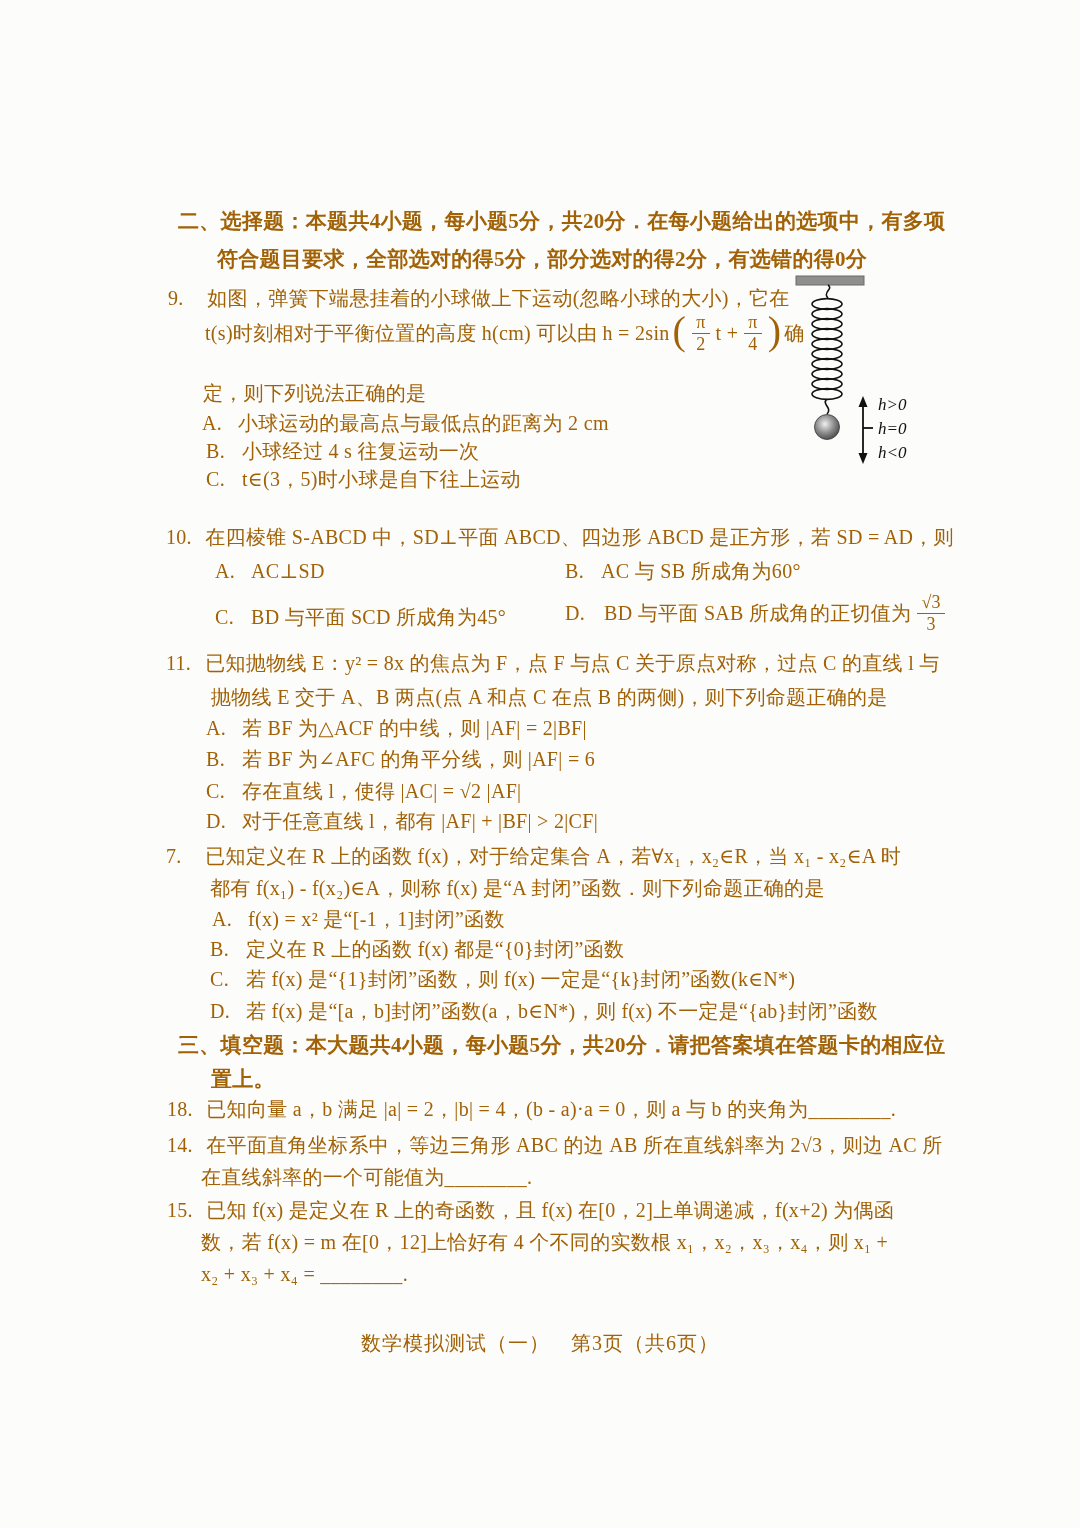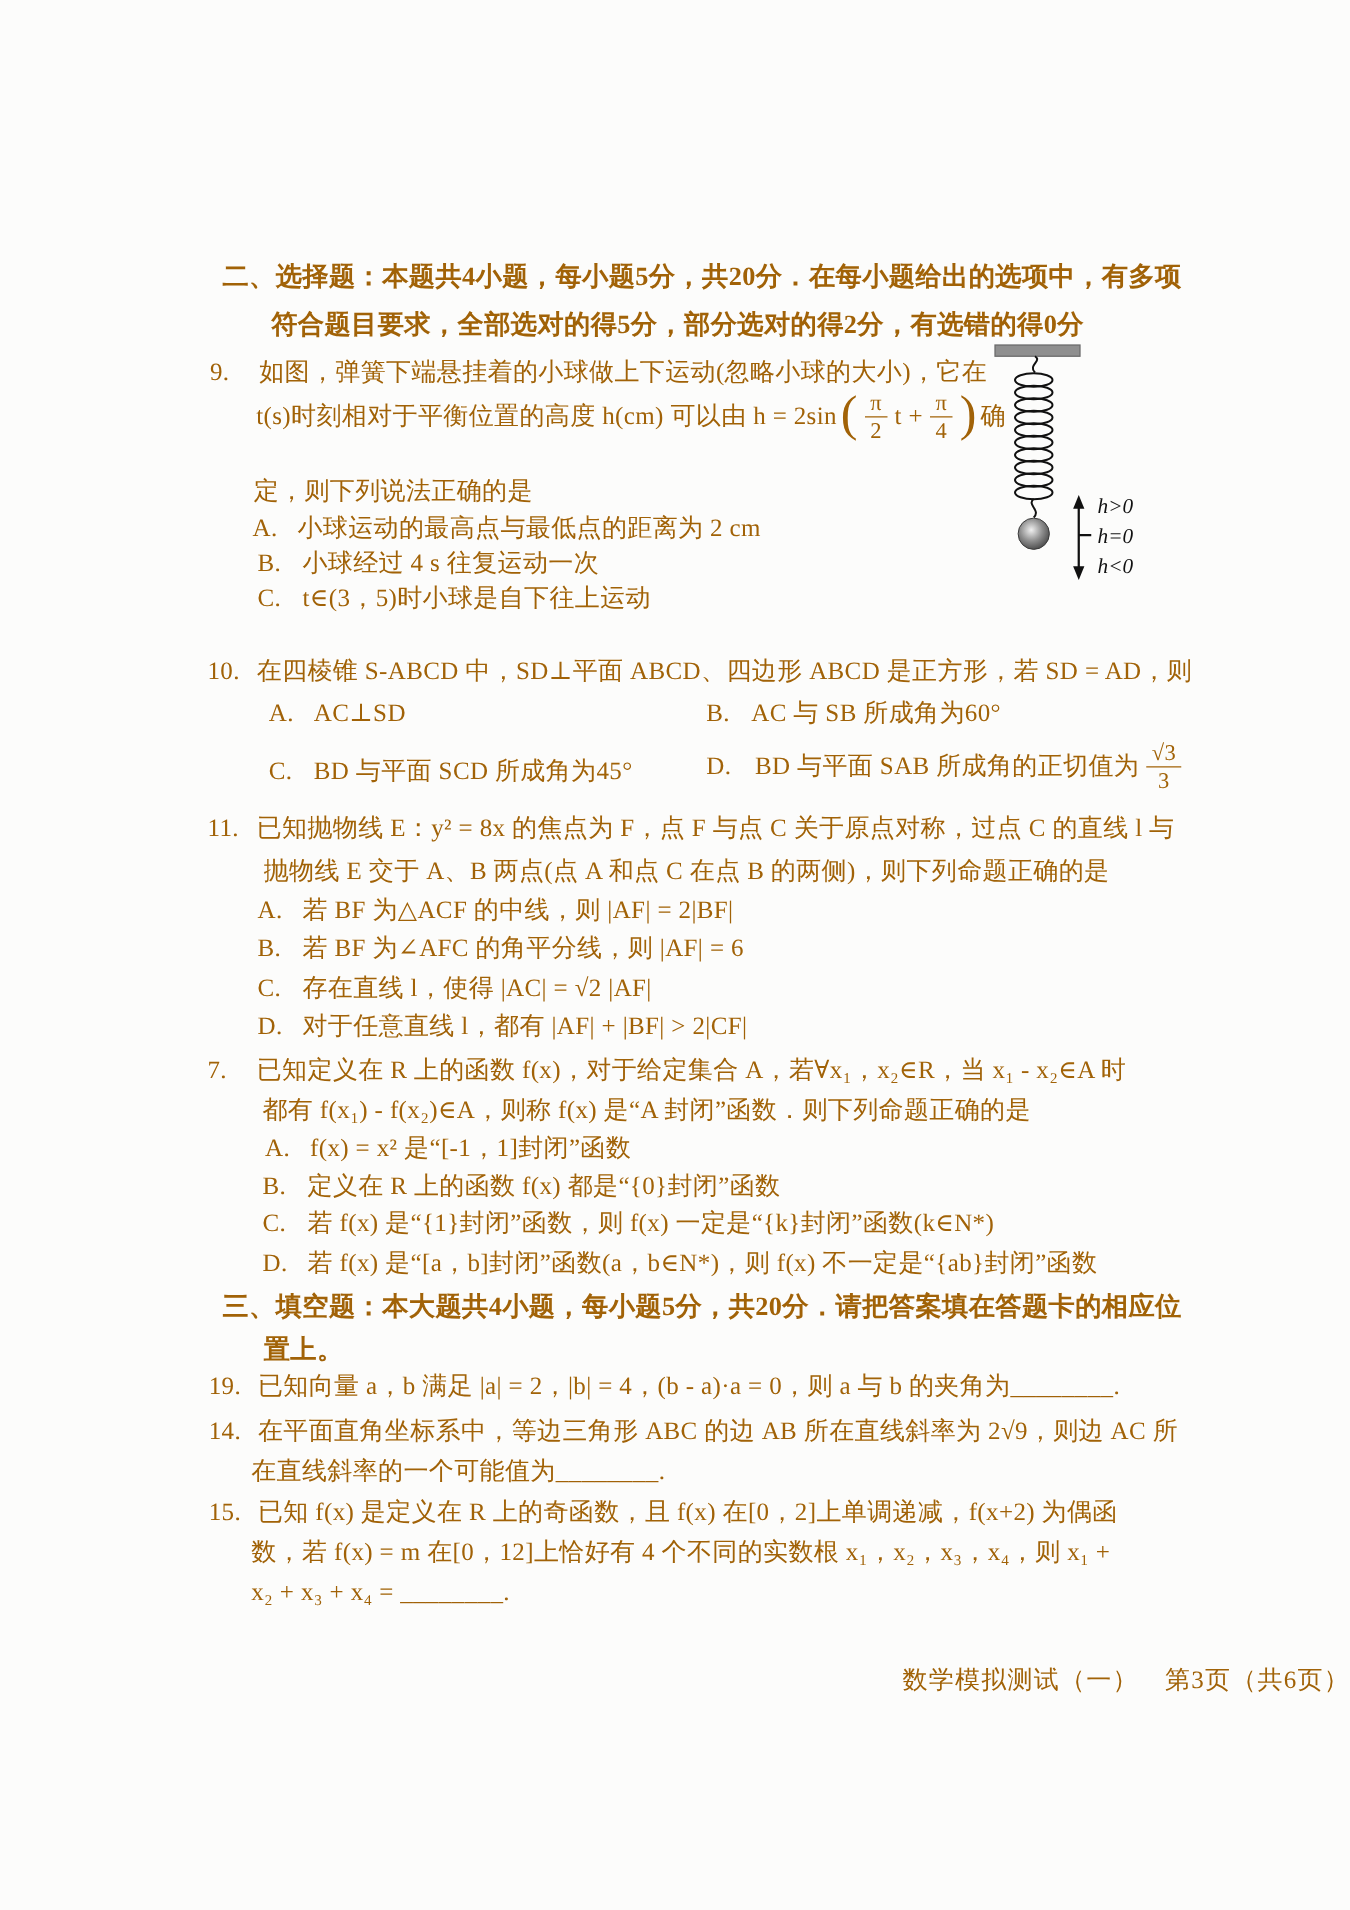--- a/index.html
+++ b/index.html
@@ -26,21 +26,21 @@
   .frac {
     display:inline-flex; flex-direction:column; align-items:center;
     vertical-align:middle; margin:0 3px; line-height:1.15; font-size:18px;
   }
   .frac .num { border-bottom:1.4px solid currentColor; padding:0 4px; }
   .frac .den { padding:0 4px; }
   .bp { font-size:40px; font-weight:300; line-height:0.9; transform:translateY(-2px); }
   .figure { position:absolute; left:788px; top:268px; width:170px; height:215px; }
   .footer {
     position:absolute; left:0; top:1330px; width:1080px;
-    text-align:right; font-size:20px; letter-spacing:1px;
+    text-align:center; font-size:20px; letter-spacing:1px;
   }
   svg text {
     font-family:"Liberation Serif","DejaVu Serif",serif;
     font-style:italic; font-size:17px; fill:#111;
   }
 </style>
 </head>
 <body>
 
 <div class="page">
@@ -177,27 +177,27 @@
     <span class="optlab">C.</span><span>若 f(x) 是“{1}封闭”函数，则 f(x) 一定是“{k}封闭”函数(k∈N*)</span>
   </div>
   <div class="ln" style="left:210px;top:998px">
     <span class="optlab">D.</span><span>若 f(x) 是“[a，b]封闭”函数(a，b∈N*)，则 f(x) 不一定是“{ab}封闭”函数</span>
   </div>
 
   <div class="ln hd" style="left:178px;top:1032px">三、填空题：本大题共4小题，每小题5分，共20分．请把答案填在答题卡的相应位</div>
   <div class="ln hd" style="left:211px;top:1066px">置上。</div>
 
   <div class="ln" style="left:167px;top:1096px">
-    <span class="qnum">19.</span>
+    <span class="qnum">18.</span>
     <span>已知向量 a，b 满足 |a| = 2，|b| = 4，(b - a)·a = 0，则 a 与 b 的夹角为________.</span>
   </div>
 
   <div class="ln" style="left:167px;top:1132px">
     <span class="qnum">14.</span>
-    <span>在平面直角坐标系中，等边三角形 ABC 的边 AB 所在直线斜率为 2√9，则边 AC 所</span>
+    <span>在平面直角坐标系中，等边三角形 ABC 的边 AB 所在直线斜率为 2√3，则边 AC 所</span>
   </div>
   <div class="ln" style="left:201px;top:1164px">在直线斜率的一个可能值为________.</div>
 
   <div class="ln" style="left:167px;top:1197px">
     <span class="qnum">15.</span>
     <span>已知 f(x) 是定义在 R 上的奇函数，且 f(x) 在[0，2]上单调递减，f(x+2) 为偶函</span>
   </div>
   <div class="ln" style="left:201px;top:1229px">数，若 f(x) = m 在[0，12]上恰好有 4 个不同的实数根 x₁，x₂，x₃，x₄，则 x₁ +</div>
   <div class="ln" style="left:201px;top:1261px">x₂ + x₃ + x₄ = ________.</div>
 

